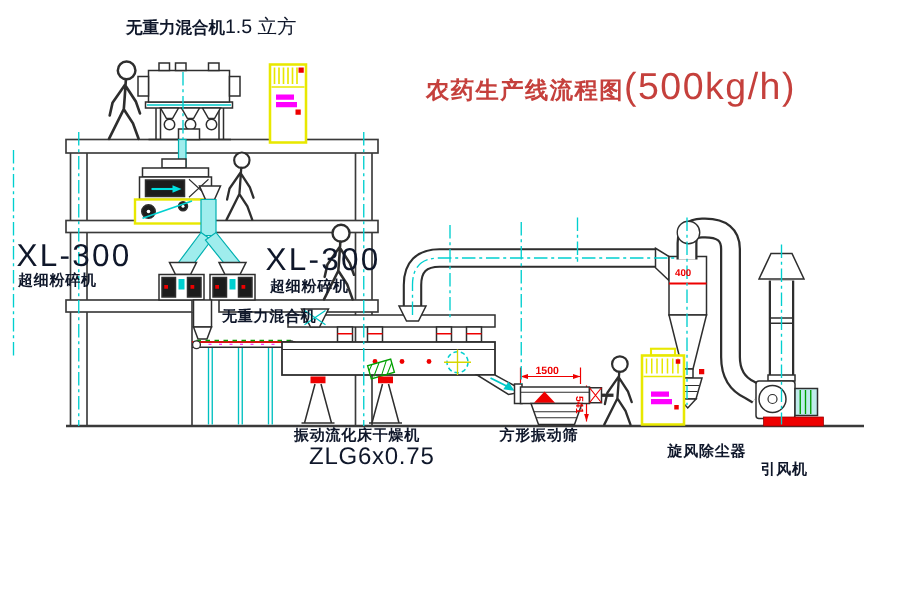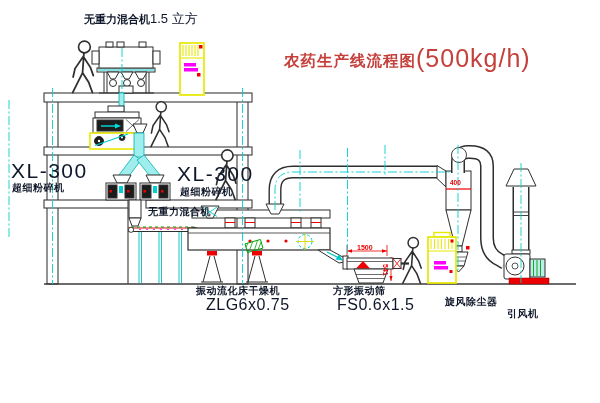--- a/index.html
+++ b/index.html
@@ -272,21 +272,20 @@
 
 <div class="lbl lbl-xl" style="left:177px;top:163px;">XL-300</div>
 <div class="lbl lbl-sm" style="left:180px;top:187px;">超细粉碎机</div>
 
 <div class="lbl lbl-sm" style="left:148px;top:207px;">无重力混合机</div>
 
 <div class="lbl lbl-sm" style="left:196px;top:286px;">振动流化床干燥机</div>
 <div class="lbl lbl-model" style="left:206px;top:297px;">ZLG6x0.75</div>
 
 <div class="lbl lbl-sm" style="left:333px;top:286px;">方形振动筛</div>
-<div class="lbl lbl-model" style="left:337px;top:297px;">FS0.6x1.5</div>
 
 <div class="lbl lbl-sm" style="left:445px;top:297px;">旋风除尘器</div>
 <div class="lbl lbl-sm" style="left:507px;top:291px;margin-top:18px;">引风机</div>
 
 <div class="dim" style="left:357px;top:244px;">1500</div>
 <div class="dim dim-rot" style="left:389px;top:264px;">541</div>
 <div class="dim dim-tiny" style="left:450px;top:180px;">400</div>
 
 </div>
 

